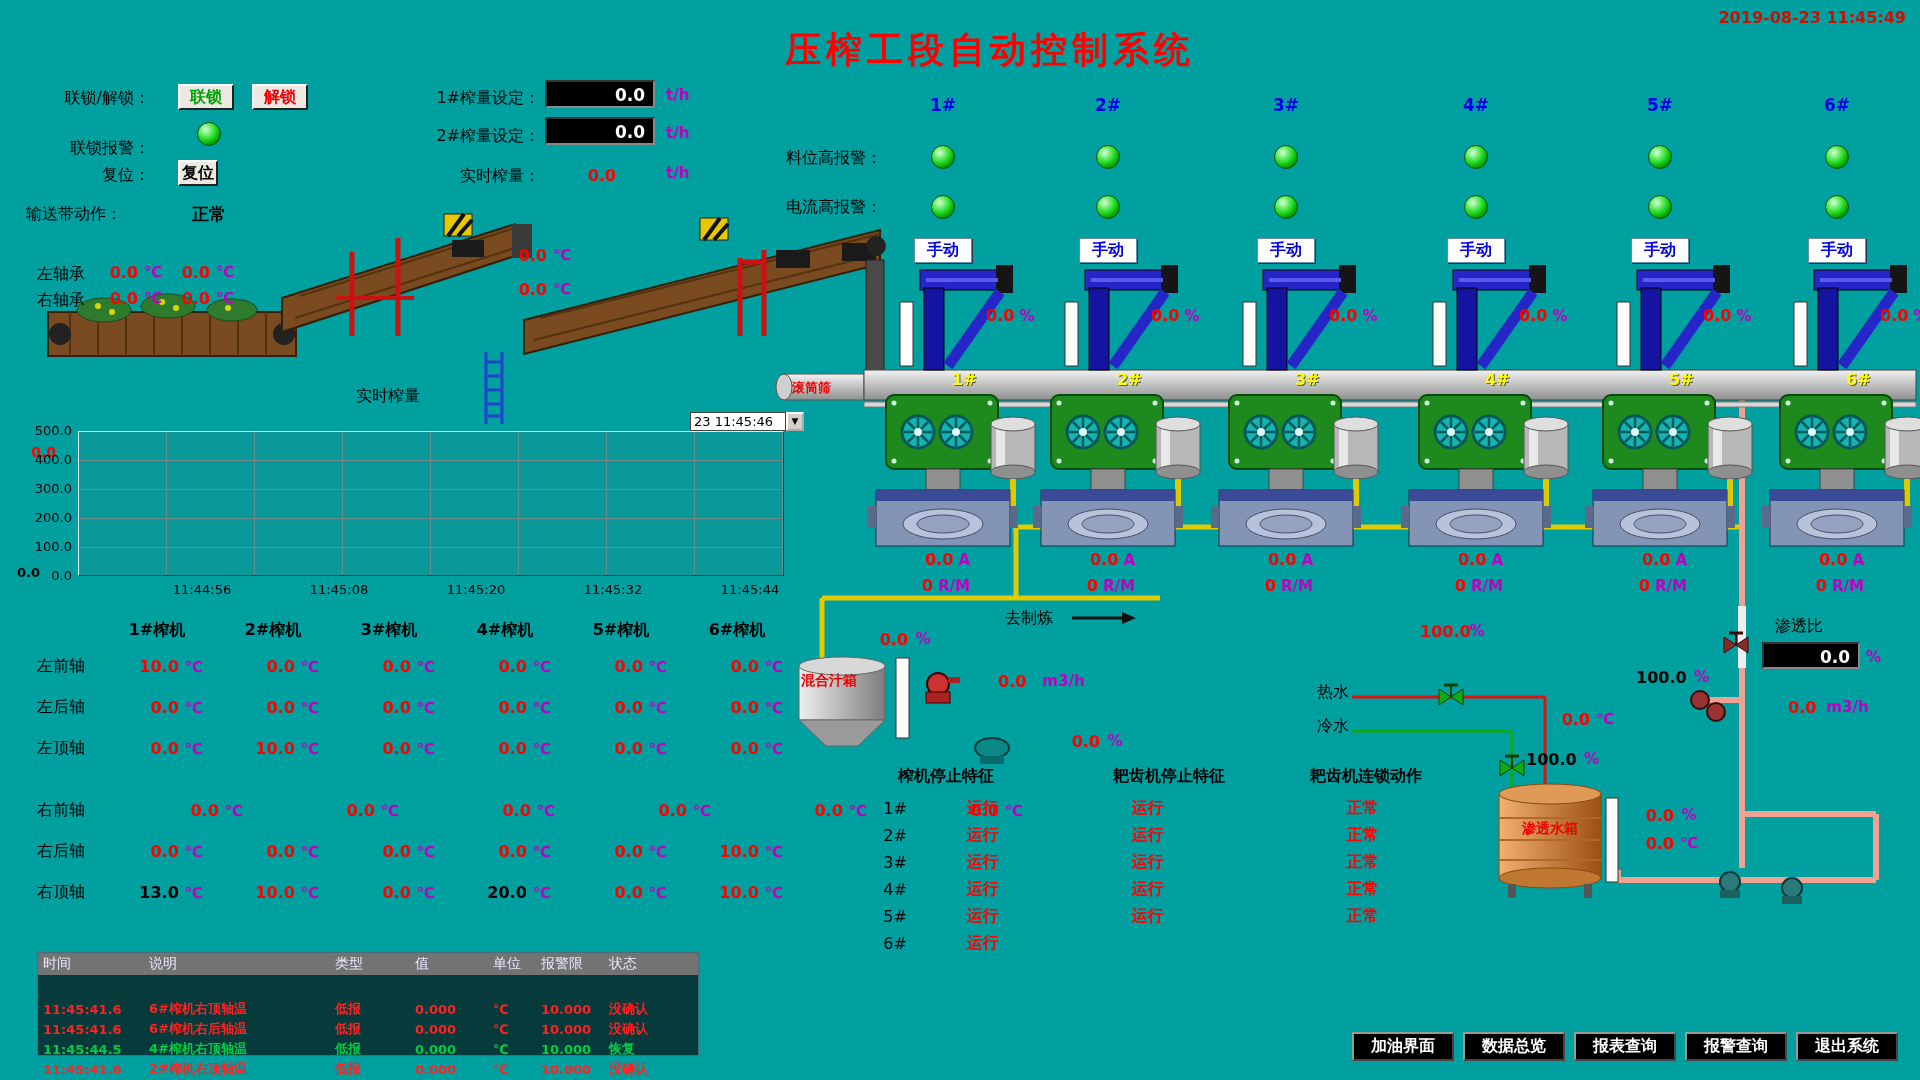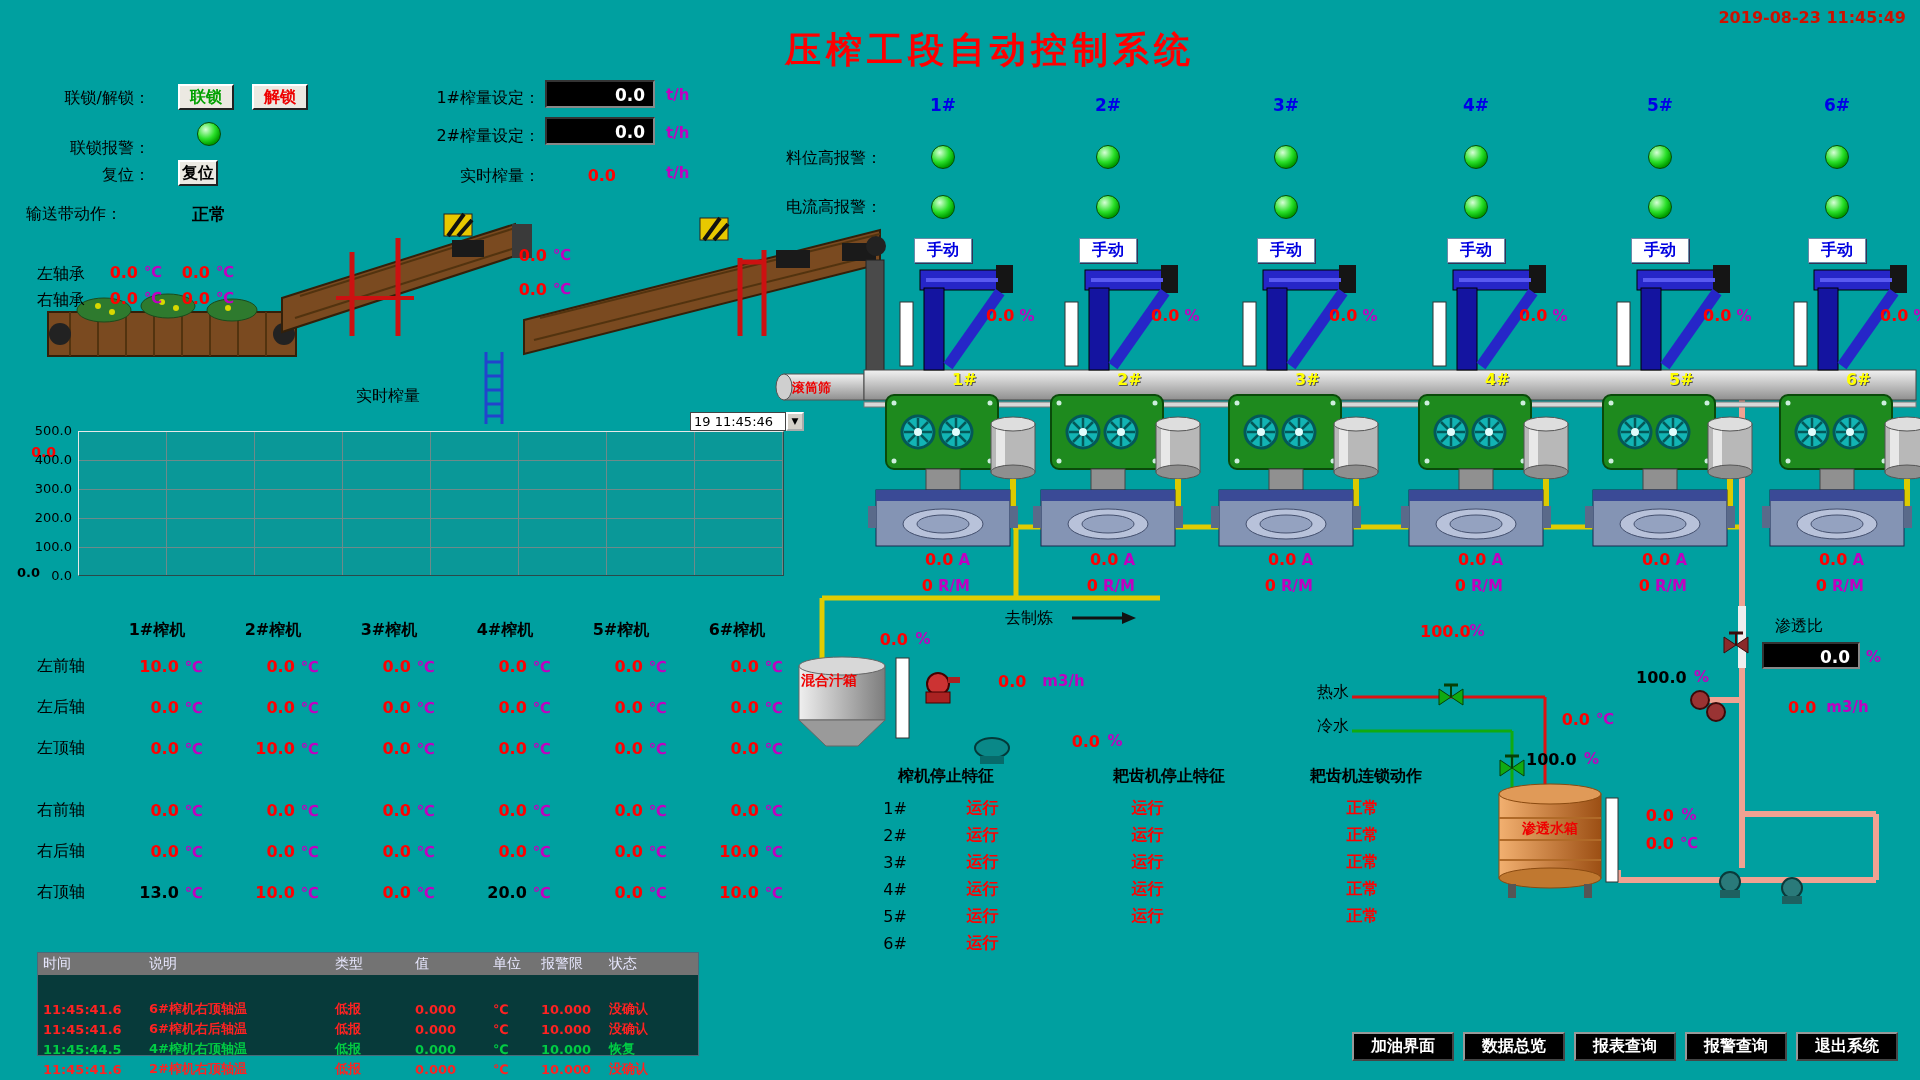--- a/index.html
+++ b/index.html
@@ -38,21 +38,21 @@
 .trend-ylabels span{display:block;text-align:right;font-size:13px;color:#000;height:16px;line-height:16px;}
 .trend-xlabels{position:absolute;left:157px;top:582px;display:flex;gap:47px;}
 .trend-xlabels span{display:inline-block;width:90px;text-align:center;font-size:13px;color:#000;}
 .ts-box{position:absolute;left:690px;top:412px;width:96px;height:19px;background:#fff;border:1px solid #444;font-size:13px;color:#000;padding:1px 0 0 3px;}
 .ts-drop{position:absolute;left:786px;top:412px;width:18px;height:19px;background:#d4d0c8;border:2px outset #fff;font-size:9px;text-align:center;line-height:14px;cursor:pointer;}
 
 .temp-table{position:absolute;left:37px;top:614px;}
 .temp-head{display:grid;grid-template-columns:62px repeat(6,116px);height:32px;align-items:center;}
 .temp-head .th{text-align:center;font-weight:bold;font-size:16px;color:#000;}
 .temp-row{display:grid;grid-template-columns:62px repeat(6,116px);height:41px;align-items:center;}
-.temp-row.gap{margin-top:21px;}
+.temp-row.gap{margin-top:21px;gap:40px;}
 .t-label{font-size:16px;color:#000;}
 .cell{display:flex;justify-content:flex-end;align-items:baseline;padding-right:12px;gap:6px;}
 
 .status-h{position:absolute;font-weight:bold;font-size:16px;color:#000;text-align:center;}
 .status-rows{position:absolute;left:860px;top:795px;}
 .status-row{display:grid;grid-template-columns:70px 105px 225px 205px;height:27px;align-items:center;text-align:center;}
 .status-row .sid{color:#000;font-size:16px;}
 .status-row .sval{color:#ff0000;font-weight:bold;font-size:16px;}
 
 .alarm-table{position:absolute;left:37px;top:952px;width:662px;background:#073a3a;border:1px solid #4a6a7a;}
@@ -578,33 +578,40 @@
     <div class="press-speed">
       <span class="val">0</span>
       <span class="unit">R/M</span>
     </div>
   </div>
     </div>
 
   <div style="position:absolute;left:792px;top:379px;color:#ee0000;font-weight:bold;font-size:13px;">滚筒筛</div>
 
   <div class="lbl" style="left:356px;top:386px;">实时榨量</div>
-  <div class="ts-box">19 11:45:46</div>
+  <div class="ts-box">23 11:45:46</div>
   <div class="ts-drop">▼</div>
   <span class="val" style="position:absolute;left:10px;top:444px;width:46px;text-align:right;font-size:14px;">0.0</span>
   <div class="trend-ylabels" id="trend-ylabels">
       <span>500.0</span>
       <span>400.0</span>
       <span>300.0</span>
       <span>200.0</span>
       <span>100.0</span>
       <span>0.0</span>
     </div>
   <div class="trend-plot"></div>
   <span style="position:absolute;left:6px;top:565px;width:34px;text-align:right;font-size:13px;font-weight:bold;color:#000;">0.0</span>
+  <div class="trend-xlabels" id="trend-xlabels">
+      <span>11:44:56</span>
+      <span>11:45:08</span>
+      <span>11:45:20</span>
+      <span>11:45:32</span>
+      <span>11:45:44</span>
+    </div>
 
   <div class="temp-table">
     <div class="temp-head" id="temp-head">
         <div></div>
         <div class="th">1#榨机</div>
         <div class="th">2#榨机</div>
         <div class="th">3#榨机</div>
         <div class="th">4#榨机</div>
         <div class="th">5#榨机</div>
         <div class="th">6#榨机</div>

